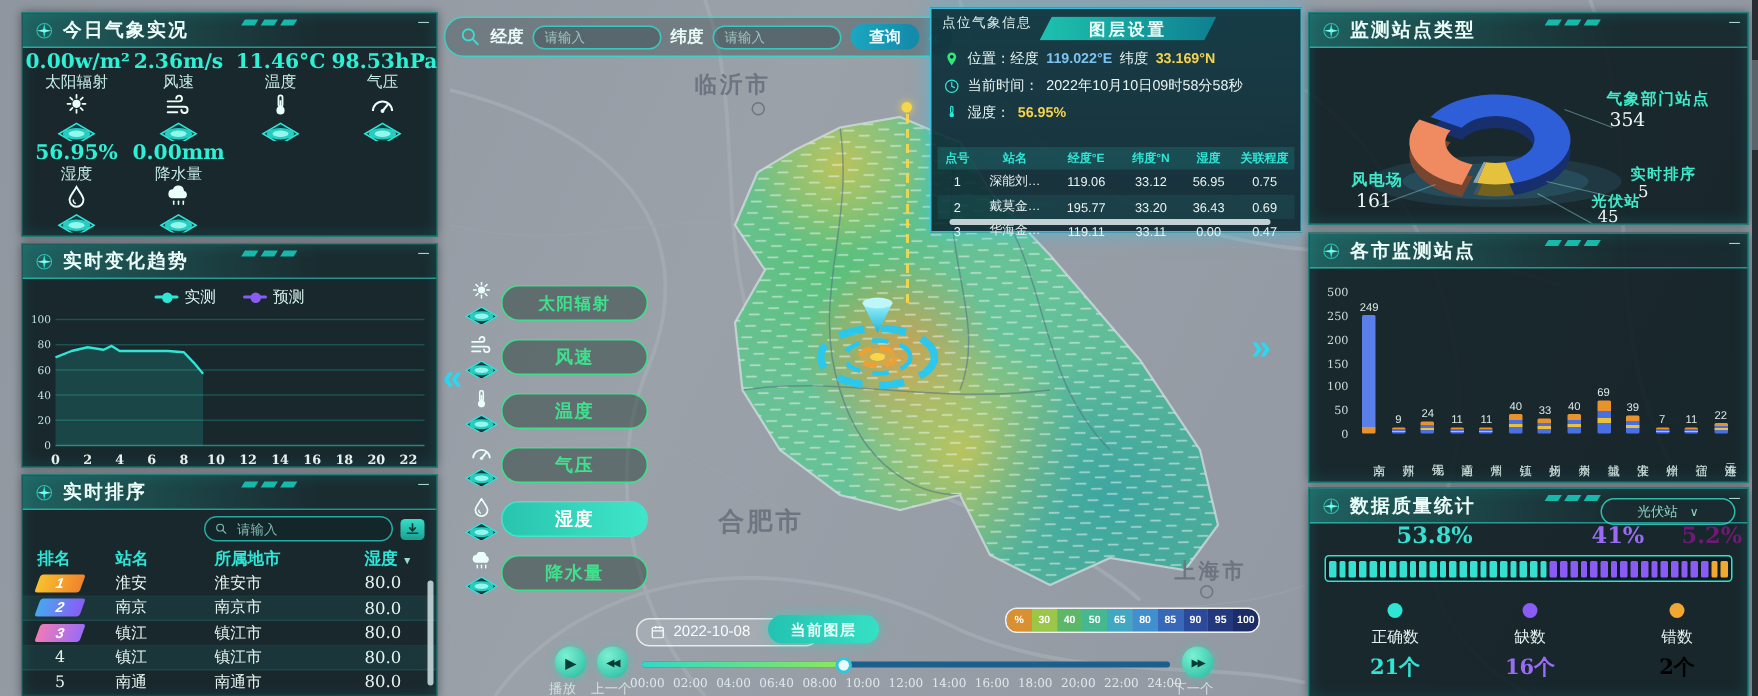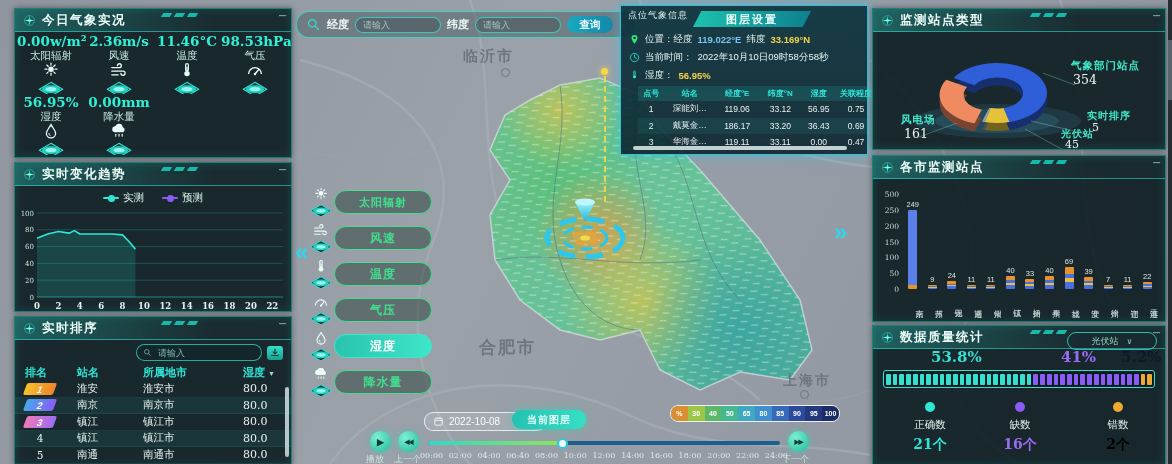--- a/index.html
+++ b/index.html
@@ -76,21 +76,21 @@
       background:linear-gradient(180deg,rgba(12,52,62,.92),rgba(8,34,44,.88));
       border:1px solid rgba(60,215,245,.85);box-shadow:0 0 12px rgba(40,200,240,.55);}
   .popup-hd{position:absolute;left:7px;top:3px;color:#dff2f0;font-size:9px;letter-spacing:1px;}
   .popup-tab{position:absolute;left:72px;top:5px;width:118px;height:16px;
       background:linear-gradient(90deg,#1dc2ae,#0f7f90);clip-path:polygon(7% 0,100% 0,93% 100%,0 100%);
       color:#ecfffb;font-size:11px;font-weight:bold;display:flex;align-items:center;justify-content:center;letter-spacing:2px;}
   .popup-rows{position:absolute;left:8px;top:24px;width:232px;}
   .p-row{display:flex;align-items:center;gap:5px;height:18px;color:#e8f4f2;font-size:9.5px;}
   .p-row .yellow{color:#f7d34c;font-weight:bold;}
   .p-row .blue{color:#7cc3f2;font-weight:bold;}
-  .ptable{position:absolute;left:4px;top:80px;width:238px;border-collapse:collapse;margin-left:13px;}
+  .ptable{position:absolute;left:4px;top:92px;width:238px;border-collapse:collapse;}
   .ptable th{background:rgba(46,230,214,.14);color:#2ee6d6;font-size:8px;font-weight:bold;height:13px;}
   .ptable td{color:#e8f2f0;font-size:8.5px;text-align:center;height:14.5px;}
   .ptable tr.alt{background:rgba(46,230,214,.08);}
   .hscroll{position:absolute;left:12px;top:140px;width:214px;height:4px;border-radius:2px;background:rgba(214,226,228,.9);}
   
   .dash-line{position:absolute;left:604px;top:76px;height:126px;border-left:2px dashed rgba(248,216,74,.9);}
   .dash-dot{position:absolute;left:601px;top:68px;width:7px;height:7px;border-radius:50%;background:#f8d84a;box-shadow:0 0 6px #f8d84a;}
   
   .chip-date{position:absolute;left:424px;top:412px;width:104px;height:17px;border:1px solid rgba(255,255,255,.75);
       border-radius:9px;background:rgba(255,255,255,.13);color:#fbfdfe;font-size:10px;
@@ -415,21 +415,21 @@
         <td>1</td>
         <td>深能刘…</td>
         <td>119.06</td>
         <td>33.12</td>
         <td>56.95</td>
         <td>0.75</td>
       </tr>
       <tr class="alt">
         <td>2</td>
         <td>戴莫金…</td>
-        <td>186.17</td>
+        <td>195.77</td>
         <td>33.20</td>
         <td>36.43</td>
         <td>0.69</td>
       </tr>
       <tr>
         <td>3</td>
         <td>华海金…</td>
         <td>119.11</td>
         <td>33.11</td>
         <td>0.00</td>
@@ -830,21 +830,21 @@
           <i></i>
         </span>
       <span class="hd-min">─</span>
     </div>
     <div class="q-dropdown">
       <span>光伏站</span>
       <span style="font-size:8px;">∨</span>
     </div>
     <div class="q-pct" style="left:58px;top:22px;color:#35e0d0;">53.8%</div>
     <div class="q-pct" style="left:188px;top:22px;color:#9a6cf5;">41%</div>
-    <div class="q-pct" style="left:248px;top:22px;color:#0f172a;">5.2%</div>
+    <div class="q-pct" style="left:248px;top:22px;color:#701a75;">5.2%</div>
     <div class="q-bar" id="q-segments">
         <i style="background: rgb(53, 224, 208);"></i>
         <i style="background: rgb(53, 224, 208);"></i>
         <i style="background: rgb(53, 224, 208);"></i>
         <i style="background: rgb(53, 224, 208);"></i>
         <i style="background: rgb(53, 224, 208);"></i>
         <i style="background: rgb(53, 224, 208);"></i>
         <i style="background: rgb(53, 224, 208);"></i>
         <i style="background: rgb(53, 224, 208);"></i>
         <i style="background: rgb(53, 224, 208);"></i>

